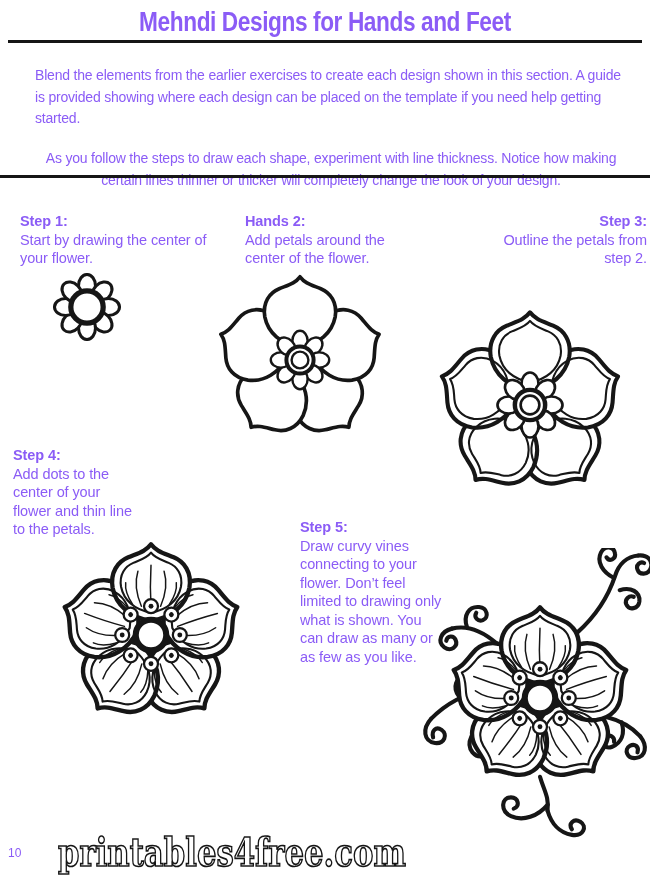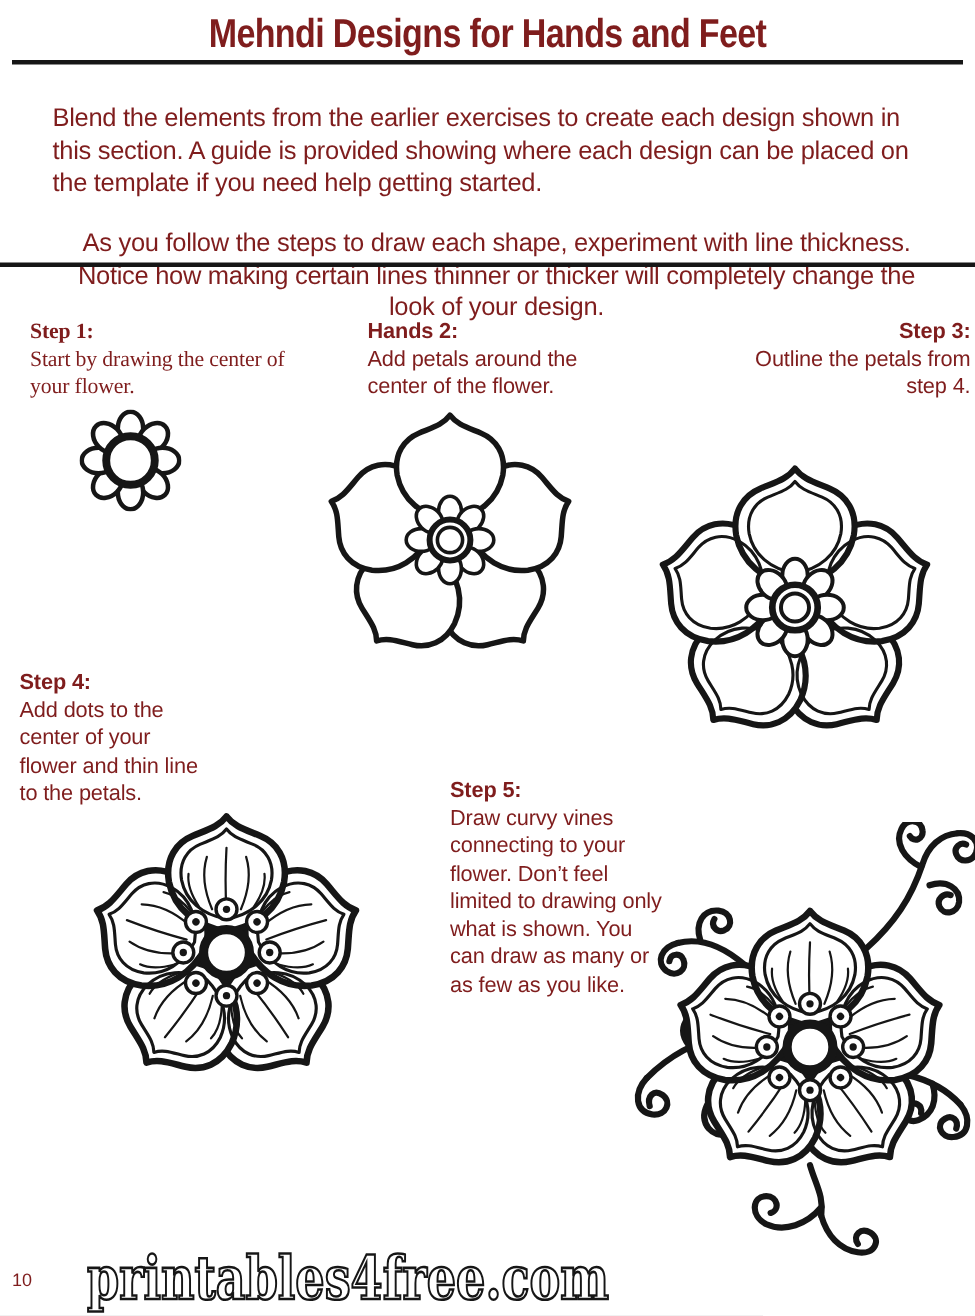--- a/index.html
+++ b/index.html
@@ -1,39 +1,39 @@
 <!DOCTYPE html>
 <html><head>
 <meta charset="utf-8">
 <style>
   html,body{margin:0;padding:0;background:#e8e8e8;}
   .page{
     position:relative;width:650px;height:877px;background:#ffffff;
-    overflow:hidden;font-family:"Liberation Sans",sans-serif;color:#7f1d1d;
+    overflow:hidden;font-family:"Liberation Sans",sans-serif;color:#8b5cf6;
     margin:0 auto;
   }
   .page-title{
     position:absolute;left:0;right:0;top:7px;text-align:center;
     font-size:27px;font-weight:bold;letter-spacing:-0.5px;
     transform:scaleX(0.84);white-space:nowrap;
   }
   .hr{position:absolute;height:3px;background:#161616;}
   .hr-top{left:8px;right:8px;top:40px;}
   .hr-mid{left:0;right:0;top:175px;}
   .intro{
     position:absolute;left:35px;width:592px;
-    font-size:17px;line-height:21.5px;letter-spacing:-0.2px;
+    font-size:14px;line-height:21.5px;letter-spacing:-0.2px;
   }
   .intro-1{top:51px;}
   .intro-2{top:134px;text-align:center;}
   .step{
     position:absolute;font-size:14.5px;line-height:18.5px;letter-spacing:-0.1px;
   }
   .step-label{font-weight:bold;}
-  .step-1{left:20px;top:212px;width:188px;font-family:Liberation Serif, serif;}
+  .step-1{left:20px;top:212px;width:188px;}
   .step-2{left:245px;top:212px;width:158px;}
   .step-3{left:475px;top:212px;width:172px;text-align:right;}
   .step-4{left:13px;top:446px;width:126px;}
   .step-5{left:300px;top:518px;width:142px;}
   .art{position:absolute;}
   .page-number{position:absolute;left:8px;top:846px;font-size:12px;}
   .wm{position:absolute;left:52px;top:826px;}
 </style>
 </head>
 <body>
@@ -122,21 +122,21 @@
   <div class="step step-1">
     <div class="step-label">Step 1:</div>
     <div class="step-text">Start by drawing the center of your flower.</div>
   </div>
   <div class="step step-2">
     <div class="step-label">Hands 2:</div>
     <div class="step-text">Add petals around the center of the flower.</div>
   </div>
   <div class="step step-3">
     <div class="step-label">Step 3:</div>
-    <div class="step-text">Outline the petals from step 4.</div>
+    <div class="step-text">Outline the petals from step 2.</div>
   </div>
   <div class="step step-4">
     <div class="step-label">Step 4:</div>
     <div class="step-text">Add dots to the center of your flower and thin line to the petals.</div>
   </div>
   <div class="step step-5">
     <div class="step-label">Step 5:</div>
     <div class="step-text">Draw curvy vines connecting to your flower. Don’t feel limited to drawing only what is shown. You can draw as many or as few as you like.</div>
   </div>
 

